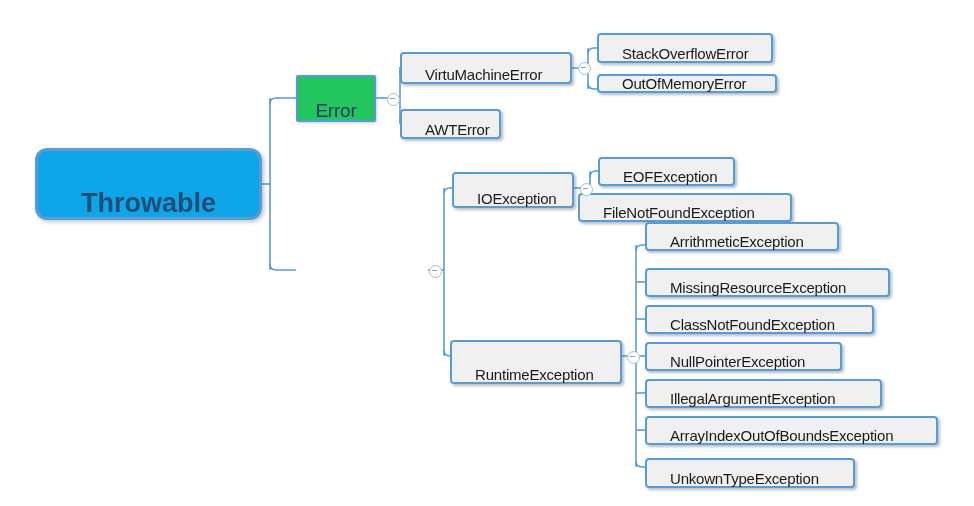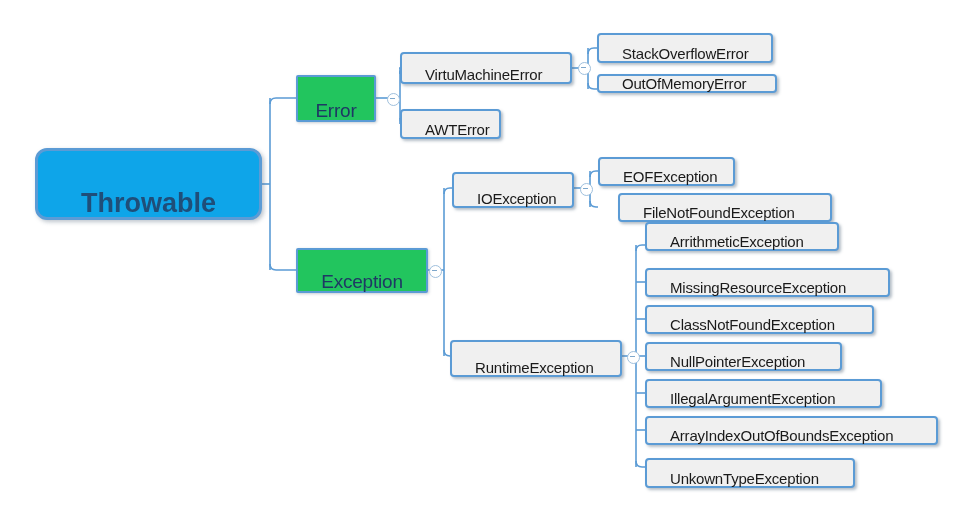--- a/index.html
+++ b/index.html
@@ -139,23 +139,20 @@
 
   <div class="node root" style="left:35px; top:148px; width:227px; height:72px;">
     <span>Throwable</span>
   </div>
 
   <div class="node lvl1" style="left:296px; top:75px; width:80px; height:47px;">
     <span>Error</span>
   </div>
   <div class="collapse" style="left:387px; top:93px;"></div>
 
-  <div class="node lvl1" style="left:296px; top:248px; width:132px; height:45px;">
-    <span>Exception</span>
-  </div>
   <div class="collapse" style="left:429px; top:265px;"></div>
 
   <div class="node" style="left:400px; top:52px; width:172px; height:32px;">
     <span>VirtuMachineError</span>
   </div>
   <div class="collapse" style="left:578px; top:62px;"></div>
 
   <div class="node" style="left:400px; top:109px; width:101px; height:30px;">
     <span>AWTError</span>
   </div>
@@ -165,29 +162,29 @@
   </div>
   <div class="node" style="left:597px; top:74px; width:180px; height:19px;">
     <span>OutOfMemoryError</span>
   </div>
 
   <div class="node" style="left:452px; top:172px; width:122px; height:36px;">
     <span>IOException</span>
   </div>
   <div class="collapse" style="left:580px; top:183px;"></div>
 
-  <div class="node" style="left:450px; top:340px; width:172px; height:37px;">
+  <div class="node" style="left:450px; top:340px; width:172px; height:44px;">
     <span>RuntimeException</span>
   </div>
   <div class="collapse" style="left:627px; top:351px;"></div>
 
   <div class="node" style="left:598px; top:157px; width:137px; height:29px;">
     <span>EOFException</span>
   </div>
-  <div class="node" style="left:618px; top:193px; width:214px; height:29px;">
+  <div class="node" style="left:578px; top:193px; width:214px; height:29px;">
     <span>FileNotFoundException</span>
   </div>
 
   <div class="node" style="left:645px; top:222px; width:194px; height:29px;">
     <span>ArrithmeticException</span>
   </div>
   <div class="node" style="left:645px; top:268px; width:245px; height:29px;">
     <span>MissingResourceException</span>
   </div>
   <div class="node" style="left:645px; top:305px; width:229px; height:29px;">

